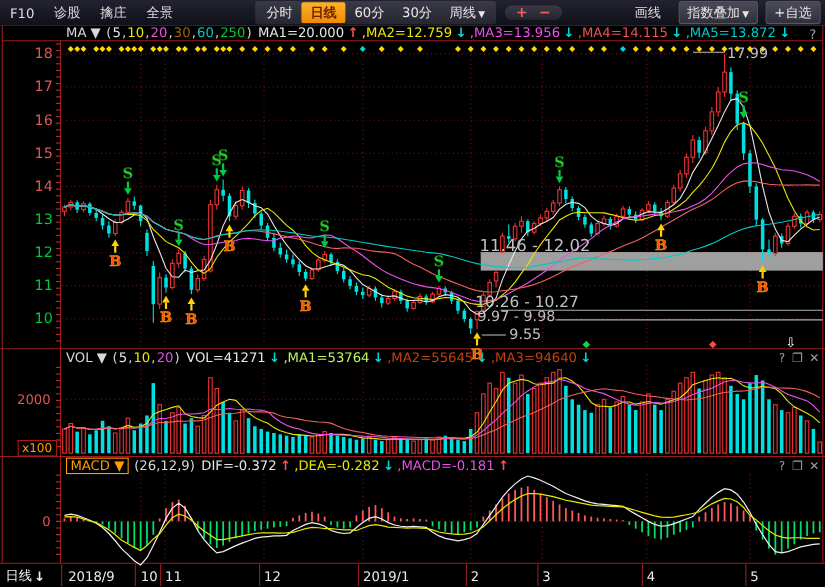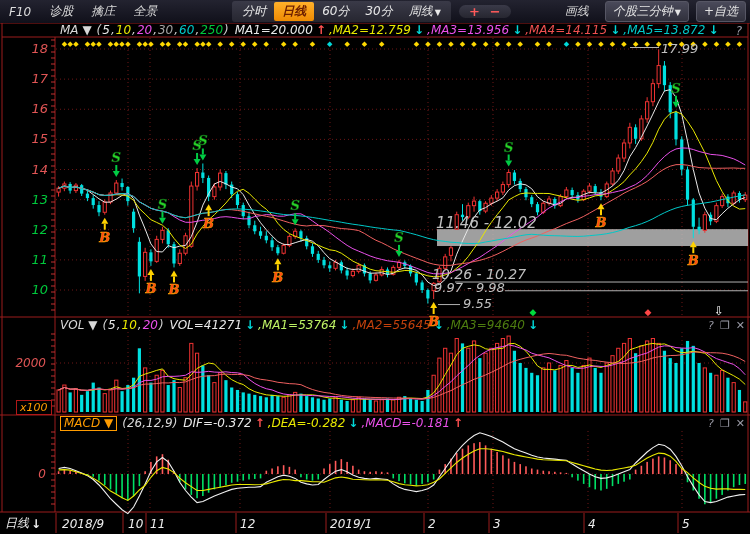--- a/index.html
+++ b/index.html
@@ -1,17 +1,17 @@
 <!DOCTYPE html>
 <html><head>
 <meta charset="utf-8">
 <style>
   html,body{margin:0;padding:0;background:#000;}
   .screen{position:relative;width:750px;height:534px;background:#000;overflow:hidden;
-          font-family:"DejaVu Sans",sans-serif;font-style:italic;-webkit-font-smoothing:none;}
+          font-family:"DejaVu Sans",sans-serif;-webkit-font-smoothing:none;}
   
   .toolbar{position:absolute;left:0;top:0;width:750px;height:23px;
            background:linear-gradient(#232330,#10101a);display:flex;align-items:center;
            font-size:12px;color:#dcdcdc;z-index:5;}
   .tb-item{padding:0 9px;cursor:default;white-space:nowrap;}
   .promo{background:linear-gradient(#ffb92e,#ee8a06);color:#4a1c00;font-weight:bold;
          padding:2px 9px;border-radius:2px;margin-left:3px;white-space:nowrap;}
   .seg{display:flex;align-items:center;background:linear-gradient(#3a3a48,#262630);
        border-radius:3px;margin-left:66px;padding:1px 2px;white-space:nowrap;}
   .seg .seg-it{padding:1px 8px;color:#e8e8e8;}
@@ -57,21 +57,21 @@
       <span class="seg-it">60分</span>
       <span class="seg-it">30分</span>
       <span class="seg-it"><span>周线</span><span class="caret">▼</span></span>
     </div>
     <div class="pm">
       <span>+</span>
       <span>−</span>
     </div>
     <div class="tb-right">
       <span class="tb-item">画线</span>
-      <span class="tb-btn"><span>个股三分钟</span><span class="caret">▼</span></span>
+      <span class="tb-btn"><span>指数叠加</span><span class="caret">▼</span></span>
       <span class="tb-btn"><span>+自选</span></span>
 
     </div>
   </div>
 
   <svg id="chart" width="750" height="534">
       <rect x="0" y="0" width="750" height="534" fill="#000"></rect>
       <line x1="0" y1="23" x2="750" y2="23" stroke="#9b1c1c" stroke-width="1"></line>
       <line x1="2" y1="37" x2="748" y2="37" stroke="#9b1c1c" stroke-width="1"></line>
       <line x1="0" y1="317" x2="750" y2="317" stroke="#9b1c1c" stroke-width="1"></line>
@@ -822,21 +822,21 @@
 
   <div class="ph" style="top:24px;" id="ma-header">
       <span class="ind">MA ▼</span>
       <span style="color: rgb(208, 208, 208);">(</span>
       <span style="color: rgb(232, 232, 232);">5</span>
       <span style="color: rgb(208, 208, 208);">,</span>
       <span style="color: rgb(232, 232, 0);">10</span>
       <span style="color: rgb(208, 208, 208);">,</span>
       <span style="color: rgb(234, 80, 234);">20</span>
       <span style="color: rgb(208, 208, 208);">,</span>
-      <span style="color: #a3a3a3;">30</span>
+      <span style="color: #a16207;">30</span>
       <span style="color: rgb(208, 208, 208);">,</span>
       <span style="color: rgb(0, 200, 200);">60</span>
       <span style="color: rgb(208, 208, 208);">,</span>
       <span style="color: rgb(0, 200, 60);">250</span>
       <span style="color: rgb(208, 208, 208);">)</span>
       <span>&nbsp;</span>
       <span style="color: rgb(232, 232, 232);">MA1=20.000</span>
       <span class="arrow" style="color: rgb(255, 80, 80);">↑</span>
       <span style="color: rgb(232, 232, 0);">,MA2=12.759</span>
       <span class="arrow" style="color: rgb(0, 216, 216);">↓</span>
@@ -858,21 +858,21 @@
       <span style="color: rgb(208, 208, 208);">,</span>
       <span style="color: rgb(234, 80, 234);">20</span>
       <span style="color: rgb(208, 208, 208);">)</span>
       <span>&nbsp;</span>
       <span style="color: rgb(232, 232, 232);">VOL=41271</span>
       <span class="arrow" style="color: rgb(0, 216, 216);">↓</span>
       <span style="color: #bef264;">,MA1=53764</span>
       <span class="arrow" style="color: rgb(0, 216, 216);">↓</span>
       <span style="color: #c2410c;">,MA2=55645</span>
       <span class="arrow" style="color: rgb(0, 216, 216);">↓</span>
-      <span style="color: #4d7c0f;">,MA3=94640</span>
+      <span style="color: #c2410c;">,MA3=94640</span>
       <span class="arrow" style="color: rgb(0, 216, 216);">↓</span>
     </div>
   <div class="icons" style="top:319px;" id="vol-icons">
       <span>?</span>
       <span>❐</span>
       <span>✕</span>
     </div>
 
   <div class="ph" style="top:417px;" id="macd-header">
       <span class="boxed">MACD ▼</span>

